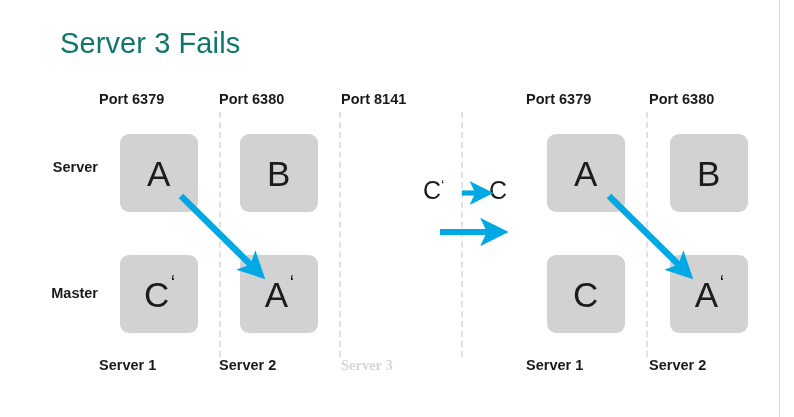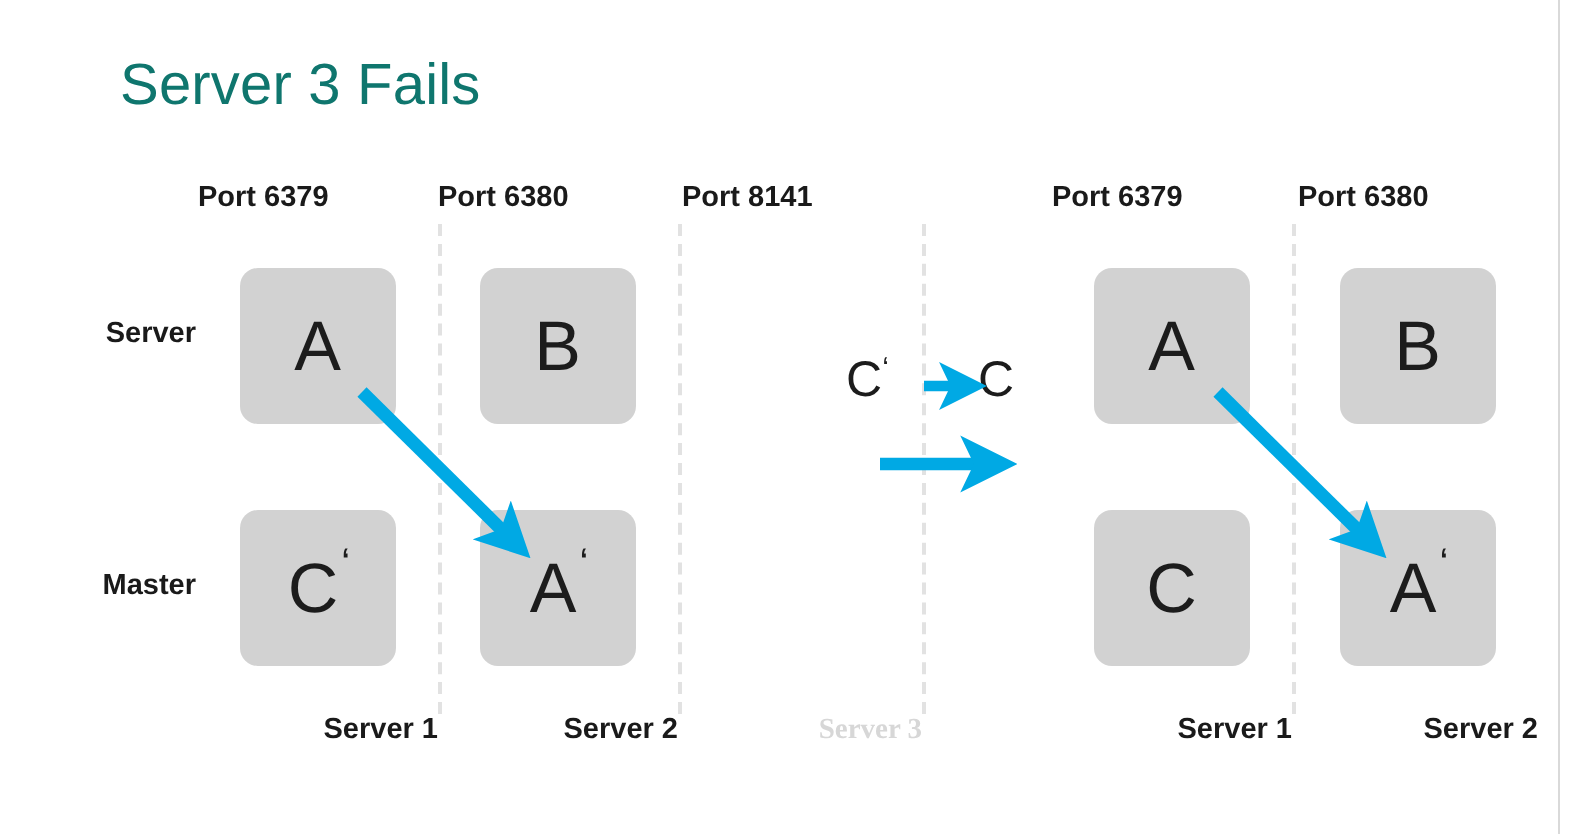--- a/index.html
+++ b/index.html
@@ -59,21 +59,21 @@
     font-size: 14.5px;
     font-weight: 700;
     color: #1a1a1a;
     white-space: nowrap;
   }
 
   .server-label {
     position: absolute;
     top: 357px;
     width: 120px;
-    text-align: right;
+    text-align: left;
     font-size: 14.5px;
     font-weight: 700;
     color: #1a1a1a;
     white-space: nowrap;
   }
   .server-label.dim { color: #d7d7d7; }
 
   .node {
     position: absolute;
     width: 78px;

